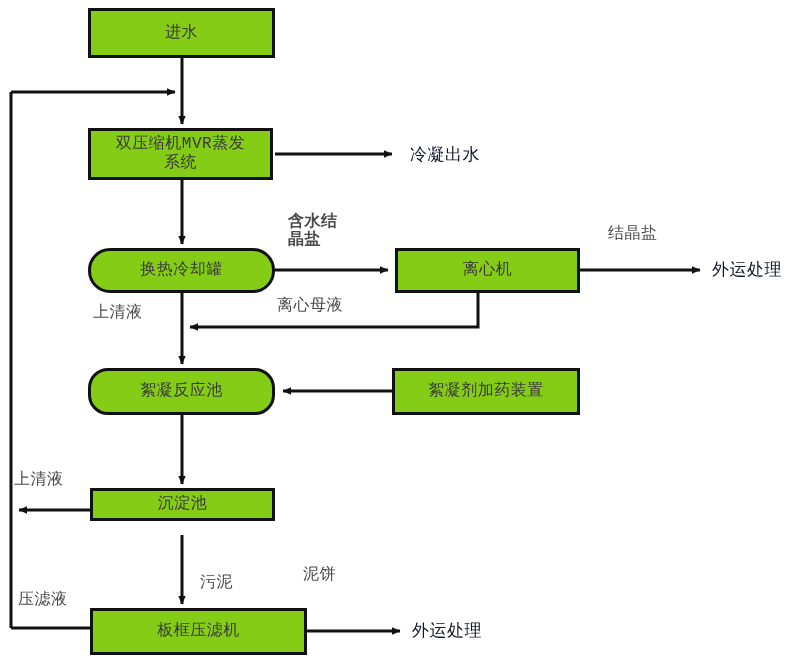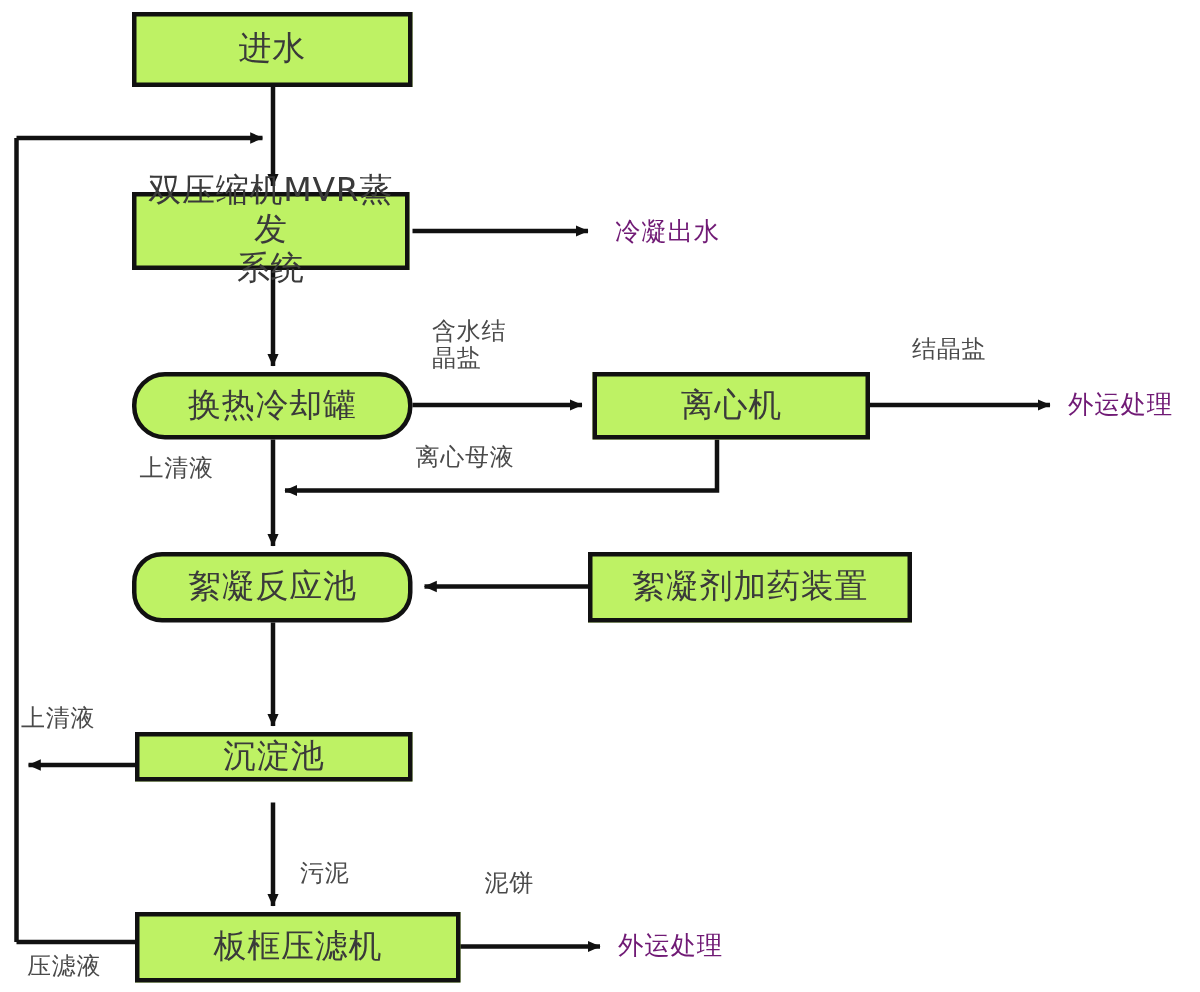--- a/index.html
+++ b/index.html
@@ -14,46 +14,47 @@
     overflow: hidden;
   }
   #diagram {
     position: absolute;
     left: 0; top: 0;
     width: 800px; height: 661px;
   }
   .node-box {
     position: absolute;
     border: 3px solid #111111;
-    background: #bef264;
+    background: #84cc16;
     display: flex;
     align-items: center;
     justify-content: center;
     text-align: center;
     line-height: 1.18;
     color: #3a3a3a;
-    font-size: 22px;
+    font-size: 16px;
     letter-spacing: 0.5px;
     white-space: pre-line;
     z-index: 3;
+    font-family: Liberation Mono, monospace;
   }
   .edge-label {
     position: absolute;
     color: #4a4a4a;
     font-size: 16px;
     letter-spacing: 0.5px;
     line-height: 1.15;
     white-space: pre-line;
     text-align: left;
     z-index: 4;
     background: transparent;
   }
   .terminal-label {
     position: absolute;
-    color: #701a75;
+    color: #0f172a;
     font-size: 17px;
     letter-spacing: 0.5px;
     z-index: 4;
   }
 </style>
 </head>
 <body>
 
 <svg id="diagram" viewBox="0 0 800 661" width="800" height="661" xmlns="http://www.w3.org/2000/svg">
   <defs>
@@ -100,40 +101,40 @@
 
 <div class="node-box" style="left:88px;  top:128px; width:185px; height:52px;">双压缩机MVR蒸发
 系统</div>
 
 <div class="node-box" style="left:88px;  top:248px; width:187px; height:45px;border-radius:22px;">换热冷却罐</div>
 
 <div class="node-box" style="left:395px; top:248px; width:185px; height:45px;">离心机</div>
 
 <div class="node-box" style="left:88px;  top:368px; width:187px; height:47px;border-radius:20px;">絮凝反应池</div>
 
-<div class="node-box" style="left:392px; top:368px; width:216px; height:47px;">絮凝剂加药装置</div>
+<div class="node-box" style="left:392px; top:368px; width:188px; height:47px;">絮凝剂加药装置</div>
 
 <div class="node-box" style="left:90px;  top:488px; width:185px; height:33px;">沉淀池</div>
 
 <div class="node-box" style="left:90px;  top:608px; width:217px; height:47px;">板框压滤机</div>
 
-<div class="edge-label" style="left:288px; top:212px;">含水结
+<div class="edge-label" style="left:288px; top:212px;font-weight:bold;">含水结
 晶盐</div>
 
 <div class="edge-label" style="left:608px; top:224px;">结晶盐</div>
 
 <div class="edge-label" style="left:277px; top:296px;">离心母液</div>
 
 <div class="edge-label" style="left:93px;  top:303px;">上清液</div>
 
 <div class="edge-label" style="left:14px;  top:470px;">上清液</div>
 
 <div class="edge-label" style="left:200px; top:573px;">污泥</div>
 
-<div class="edge-label" style="left:18px;  top:590px;margin-top:45px;">压滤液</div>
+<div class="edge-label" style="left:18px;  top:590px;">压滤液</div>
 
-<div class="edge-label" style="left:303px; top:580px;margin-left:20px;">泥饼</div>
+<div class="edge-label" style="left:303px; top:565px;">泥饼</div>
 
 <div class="terminal-label" style="left:410px; top:143px;">冷凝出水</div>
 
 <div class="terminal-label" style="left:712px; top:258px;">外运处理</div>
 
 <div class="terminal-label" style="left:412px; top:619px;">外运处理</div>
 
 </body></html>

